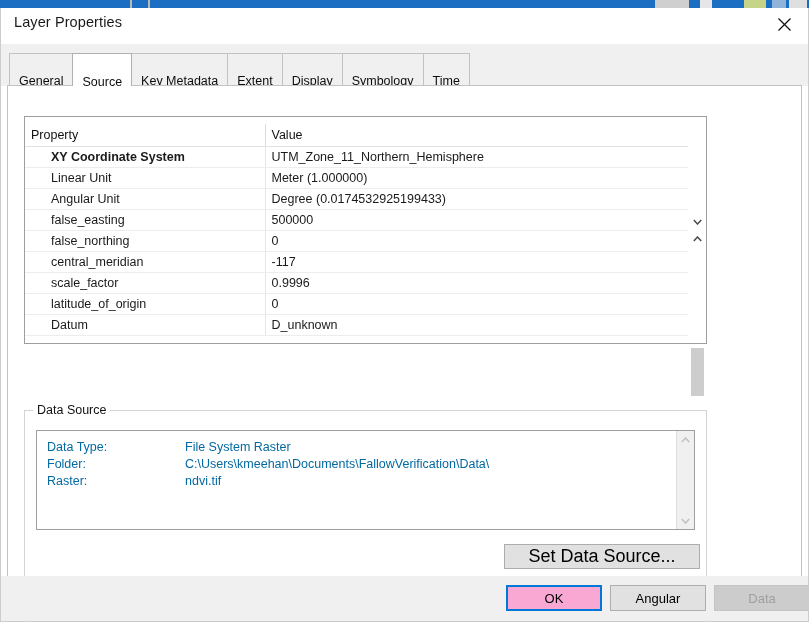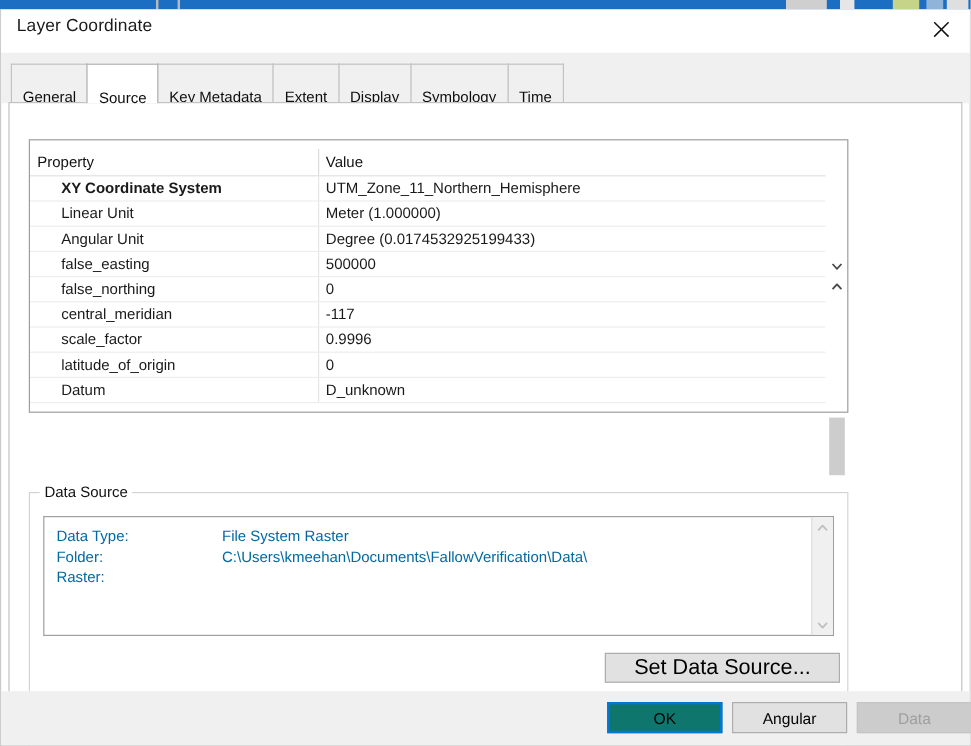--- a/index.html
+++ b/index.html
@@ -271,21 +271,21 @@
     background: #e1e1e1;
     border: 1px solid #adadad;
     font-family: "Liberation Sans", sans-serif;
     font-size: 13px;
     color: #000;
     cursor: pointer;
     padding: 0;
   }
   #ok-button {
     left: 505px;
-    background: #0f766e;
+    background: #f9a8d4;
     border: 2px solid #0078d7;
   }
   #cancel-button { left: 609px; }
   #apply-button {
     left: 713px;
     color: #a0a0a0;
     background: #cccccc;
     border-color: #c4c4c4;
     cursor: default;
   }
@@ -299,21 +299,21 @@
   <div class="bg-chip c3"></div>
   <div class="bg-chip c4"></div>
   <div class="bg-chip c5"></div>
   <div class="bg-chip c6"></div>
   <div class="bg-chip c7"></div>
 </div>
 
 <div id="dialog">
 
   <div id="titlebar">
-    <div id="title-text">Layer Coordinate</div>
+    <div id="title-text">Layer Properties</div>
     <div id="close-button">
       <svg width="15" height="15" viewBox="0 0 15 15" aria-hidden="true">
         <line x1="1.5" y1="1.5" x2="13.5" y2="13.5" stroke="#111" stroke-width="1.25"></line>
         <line x1="13.5" y1="1.5" x2="1.5" y2="13.5" stroke="#111" stroke-width="1.25"></line>
       </svg>
     </div>
   </div>
 
   <div id="tabstrip">
     <div id="tabs">
@@ -404,20 +404,21 @@
             <div class="ds-row">
               <div class="ds-label">Data Type:</div>
               <div class="ds-value">File System Raster</div>
             </div>
             <div class="ds-row">
               <div class="ds-label">Folder:</div>
               <div class="ds-value">C:\Users\kmeehan\Documents\FallowVerification\Data\</div>
             </div>
             <div class="ds-row">
               <div class="ds-label">Raster:</div>
+              <div class="ds-value">ndvi.tif</div>
             </div>
           </div>
         <div class="vscroll disabled">
           <div class="arrow up">
             <svg width="9" height="6" viewBox="0 0 9 6" aria-hidden="true">
               <path d="M0.8 5 L4.5 1 L8.2 5" fill="none" stroke="#c0c0c0" stroke-width="1.5"></path>
             </svg>
           </div>
           <div class="arrow down">
             <svg width="9" height="6" viewBox="0 0 9 6" aria-hidden="true">

